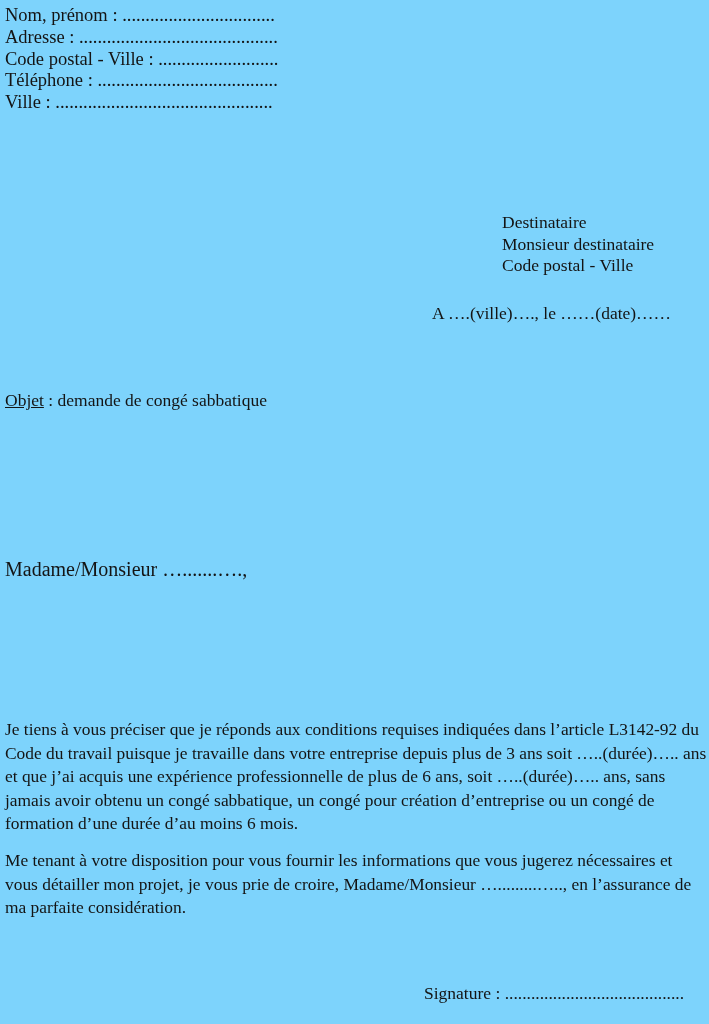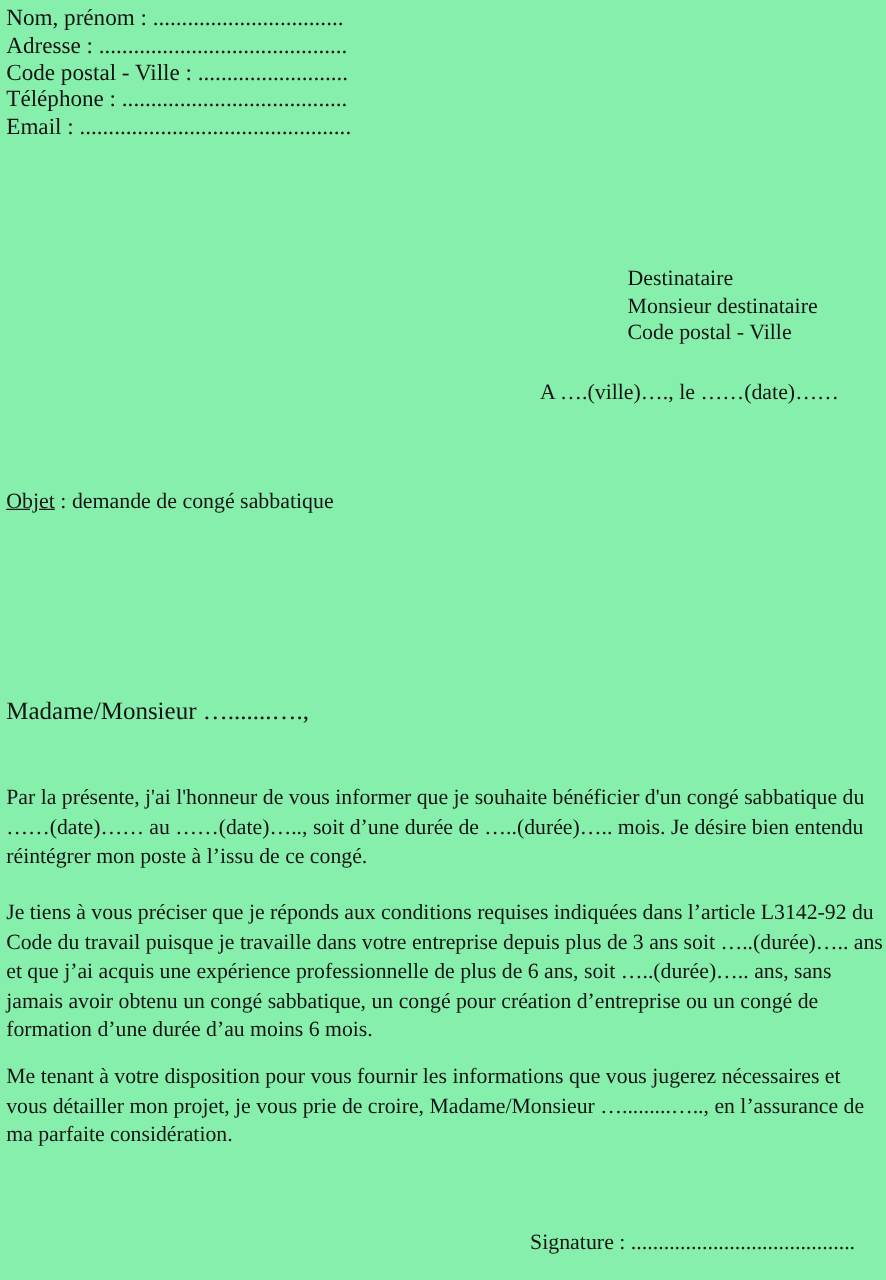--- a/index.html
+++ b/index.html
@@ -3,21 +3,21 @@
 <meta charset="utf-8">
 <style>
   html, body {
     margin: 0;
     padding: 0;
   }
   #page {
     position: relative;
     width: 709px;
     height: 1024px;
-    background: #86efac;
+    background: #7dd3fc;
     color: #141414;
     font-family: "Liberation Serif", "DejaVu Serif", serif;
     overflow: hidden;
     text-decoration: underline;
   }
   .block { position: absolute; }
   .sender-block {
     left: 5px;
     top: 5px;
     font-size: 18.5px;
@@ -71,38 +71,37 @@
 </head>
 <body>
 
 <div id="page">
 
   <div class="block sender-block">
     <div>Nom, prénom : .................................</div>
     <div>Adresse : ...........................................</div>
     <div>Code postal - Ville : ..........................</div>
     <div>Téléphone : .......................................</div>
-    <div>Email : ...............................................</div>
+    <div>Ville : ...............................................</div>
   </div>
 
   <div class="block recipient-block">
     <div>Destinataire</div>
     <div>Monsieur destinataire</div>
     <div>Code postal - Ville</div>
   </div>
 
   <div class="block date-line">A ….(ville)…., le ……(date)……</div>
 
   <div class="block subject-line">
     <span class="subject-label">Objet</span><span> : demande de congé sabbatique</span>
   </div>
 
   <div class="block salutation-line">Madame/Monsieur ….......….,</div>
 
-  <div class="block paragraph para-1">Par la présente, j'ai l'honneur de vous informer que je souhaite bénéficier d'un congé sabbatique du ……(date)…… au ……(date)….., soit d’une durée de …..(durée)….. mois. Je désire bien entendu réintégrer mon poste à l’issu de ce congé.</div>
 
   <div class="block paragraph para-2">Je tiens à vous préciser que je réponds aux conditions requises indiquées dans l’article L3142-92 du Code du travail puisque je travaille dans votre entreprise depuis plus de 3 ans soit …..(durée)…..  ans et que j’ai acquis une expérience professionnelle de plus de 6 ans, soit …..(durée)….. ans, sans jamais avoir obtenu un congé sabbatique, un congé pour création d’entreprise ou un congé de formation d’une durée d’au moins 6 mois.</div>
 
   <div class="block paragraph para-3">Me tenant à votre disposition pour vous fournir les informations que vous jugerez nécessaires et vous détailler mon projet, je vous prie de croire, Madame/Monsieur ….........….., en l’assurance de ma parfaite considération.</div>
 
   <div class="block signature-line">Signature : .........................................</div>
 
 </div>
 
 </body></html>

